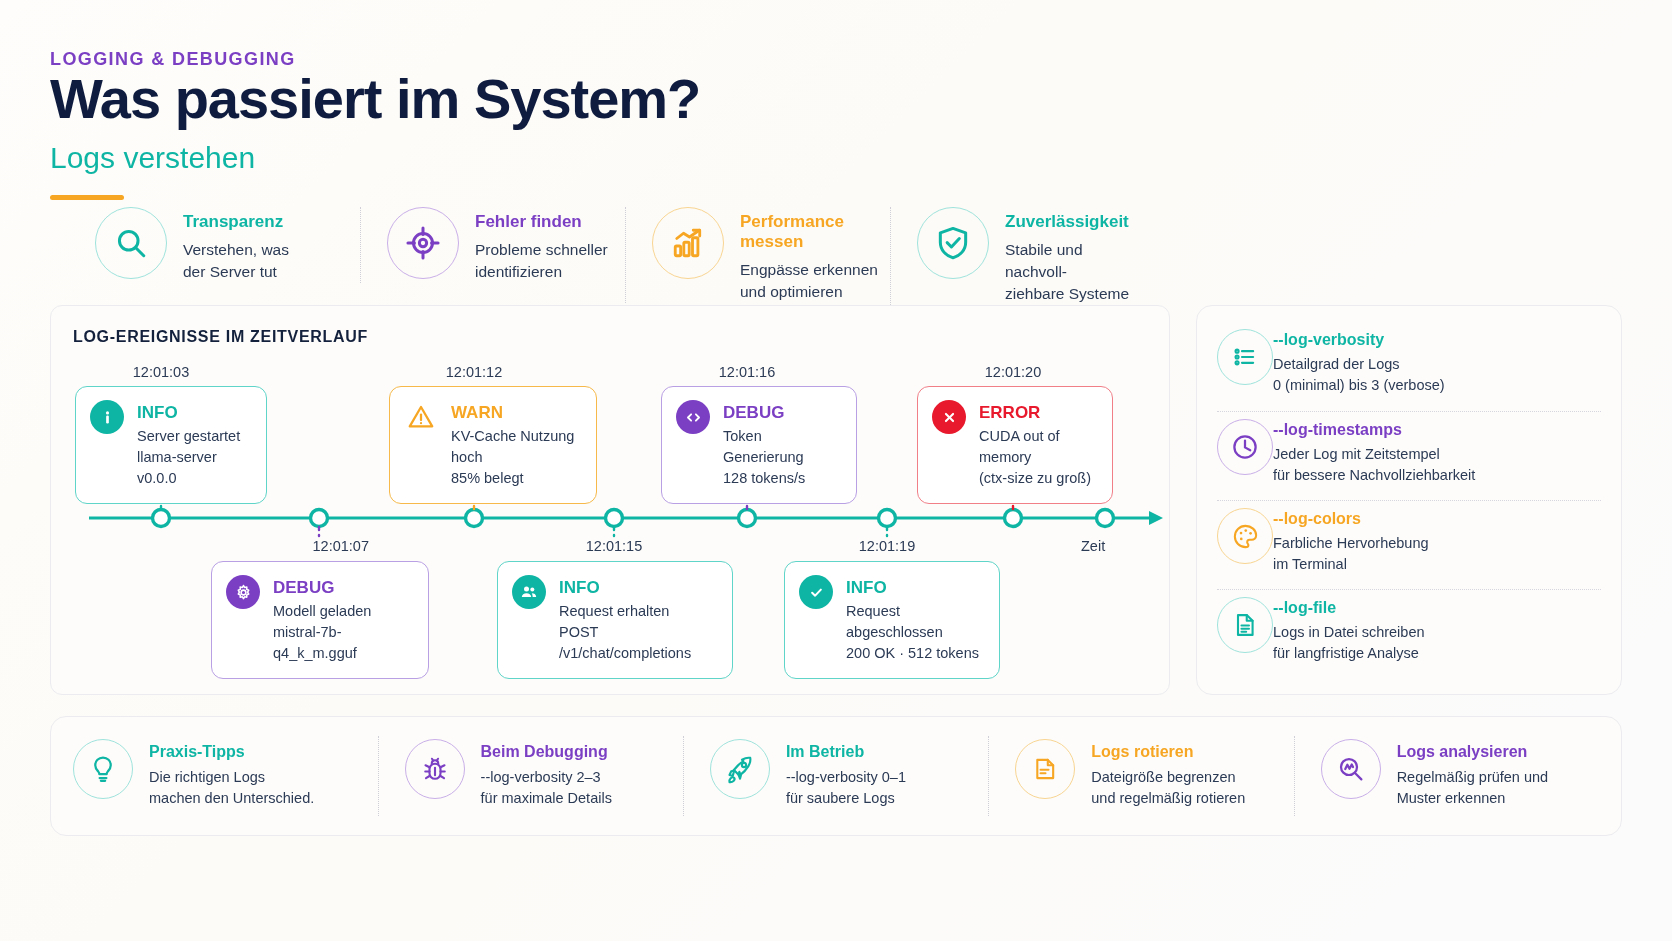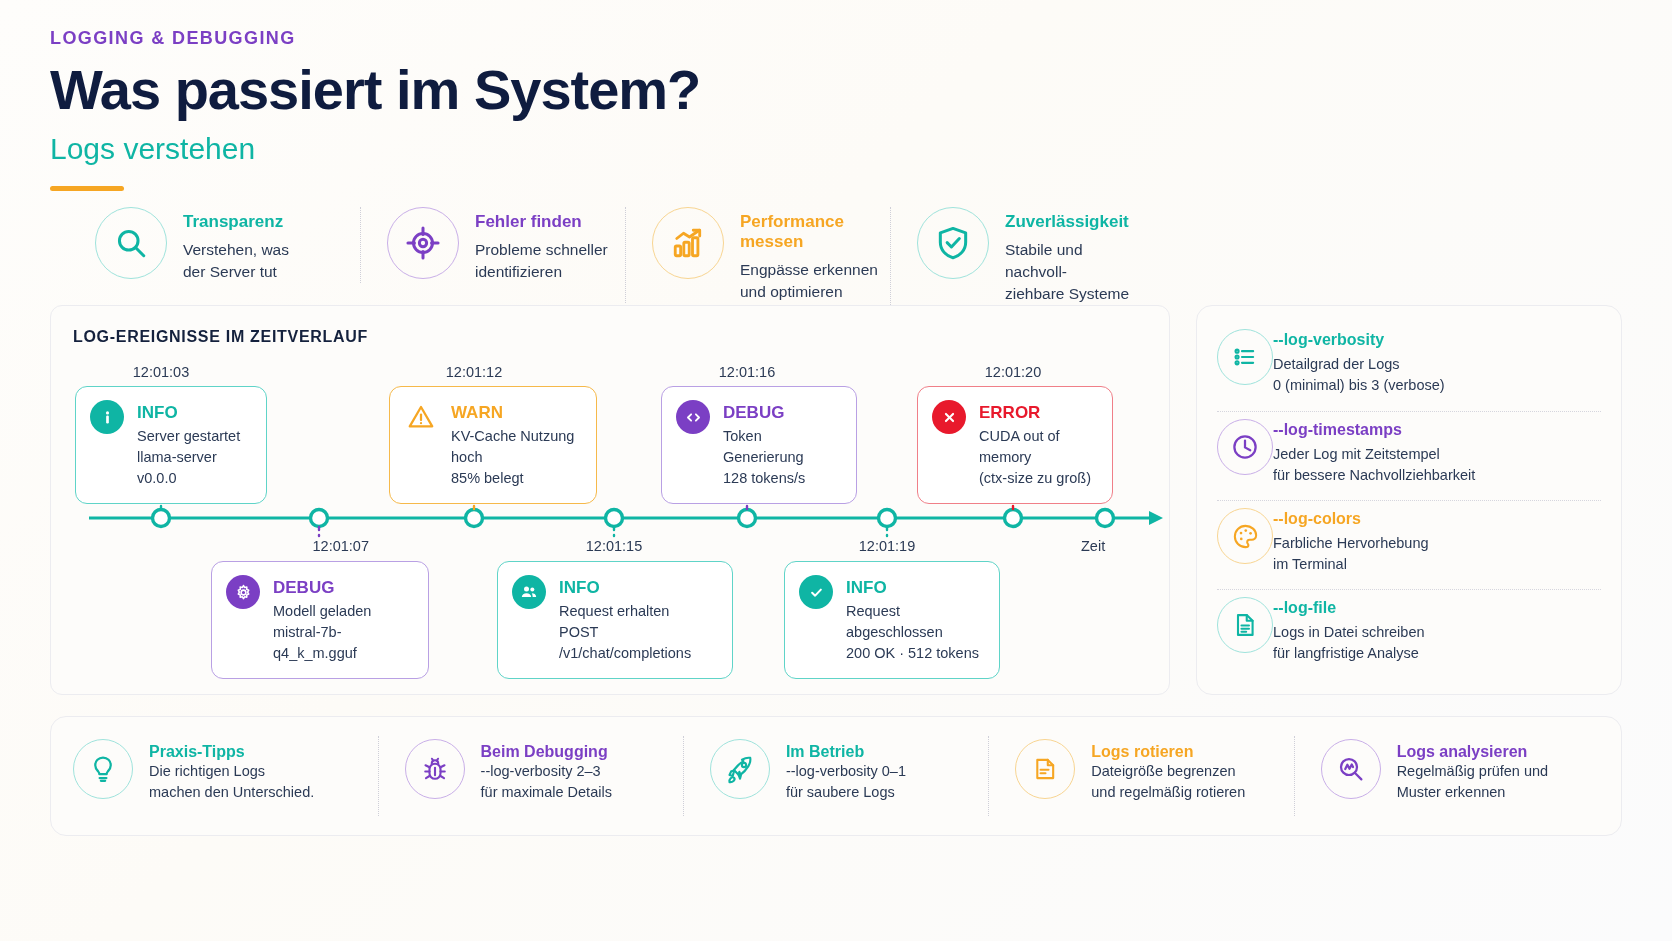--- a/index.html
+++ b/index.html
@@ -12,24 +12,25 @@
   body {
     background: linear-gradient(135deg, #fefdfb 0%, #fdfbf7 40%, #fbfbfc 100%);
     position: relative;
   }
 
   
   .header { position: absolute; left: 50px; top: 28px; }
   .eyebrow {
     font-size: 18px; font-weight: bold; letter-spacing: 1.4px;
     color: #7b3fc4;
+    margin-top: 21px;
   }
   .title {
     font-size: 56px; font-weight: bold; color: #0f1c3f;
-    letter-spacing: -1px; margin-top: 12px; line-height: 1.05;
+    letter-spacing: -1px; line-height: 1.05;
   }
   .subtitle {
     font-size: 30px; color: #0fb5a4; margin-top: 12px; font-weight: normal;
   }
   .accent-rule {
     width: 74px; height: 5px; background: #f6a623; border-radius: 3px;
     margin-top: 20px;
   }
 
   
@@ -104,21 +105,21 @@
     background: #fdfcfa; border: 1px solid #ececf0; border-radius: 16px;
     display: flex; align-items: center; padding: 0 22px;
   }
   .tip {
     display: flex; gap: 16px; align-items: flex-start;
     width: 314px; height: 80px; padding-top: 3px;
   }
   .tip + .tip { border-left: 1px dotted #cfcfd8; padding-left: 26px; }
   .circ-60 { width: 60px; height: 60px; border: 1.4px solid; }
   .tip-text { padding-top: 4px; }
-  .tip-title { font-size: 16px; font-weight: bold; }
+  .tip-title { font-size: 16px; font-weight: bold; margin-bottom: 6px; }
   .tip-desc { font-size: 14.5px; color: #2b3a55; line-height: 1.45; }
 </style>
 </head>
 <body>
 
 <div class="header">
   <div class="eyebrow">LOGGING &amp; DEBUGGING</div>
   <div class="title">Was passiert im System?</div>
   <div class="subtitle">Logs verstehen</div>
   <div class="accent-rule"></div>

